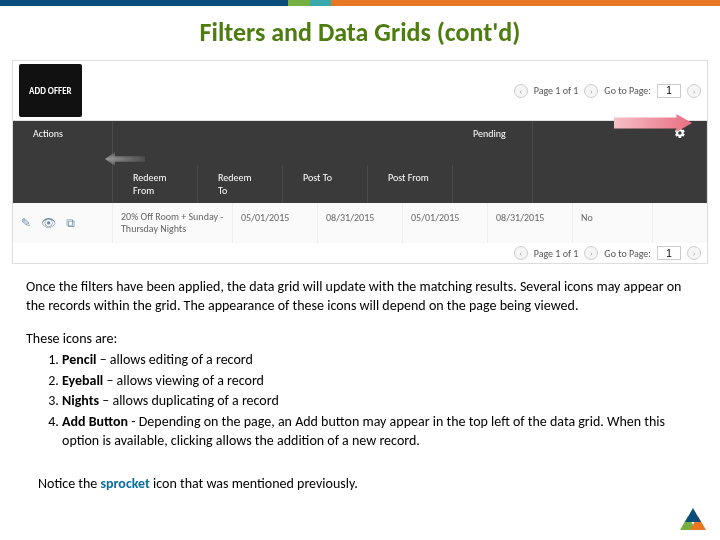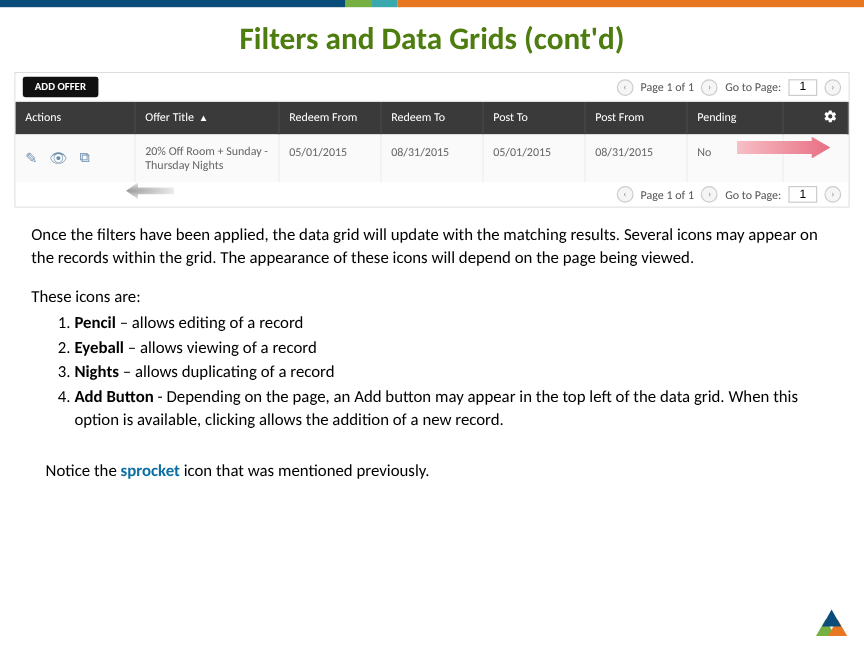--- a/index.html
+++ b/index.html
@@ -39,21 +39,21 @@
     display: flex;
     align-items: center;
     justify-content: space-between;
     padding: 3px 6px;
     background: #fff;
     border-bottom: 1px solid #e0e0e0;
   }
   .add-offer-btn {
     background: #111;
     color: #fff;
-    padding: 3px 10px;
+    padding: 21px 10px;
     font-size: 9px;
     font-weight: 700;
     border-radius: 2px;
   }
   .pager {
     display: flex;
     align-items: center;
     gap: 6px;
     font-size: 10px;
   }
@@ -73,26 +73,26 @@
     font-size: 10px;
   }
 
   .grid-header {
     display: flex;
     background: #3a3a3a;
     color: #fff;
     font-size: 10px;
   }
   .grid-header .col {
-    padding: 6px 8px;
+    padding: 6px 20px;
     border-right: 1px solid #4a4a4a;
   }
   .col-actions { width: 100px; }
   .col-title { width: 120px; position: relative; }
-  .col-rf, .col-rt, .col-pf, .col-pt { width: 85px; }
+  .col-rf, .col-rt, .col-pf, .col-pt { width: 85px; margin-top: 44px; }
   .col-pending { width: 80px; }
   .col-gear { flex: 1; text-align: right; padding-right: 10px; position: relative; }
   .sort-caret { font-size: 8px; margin-left: 4px; }
 
   .grid-row {
     display: flex;
     background: #fafafa;
     font-size: 10px;
     color: #666;
   }
@@ -185,23 +185,20 @@
       <span>Page 1 of 1</span>
       <span class="pg-btn">›</span>
       <span>Go to Page:</span>
       <input class="pg-input" value="1" style="">
       <span class="pg-btn">›</span>
     </div>
   </div>
 
   <div class="grid-header">
     <div class="col col-actions">Actions</div>
-    <div class="col col-title">
-      <span>Offer Title</span><span class="sort-caret">▲</span>
-    </div>
     <div class="col col-rf">Redeem From</div>
     <div class="col col-rt">Redeem To</div>
     <div class="col col-pt">Post To</div>
     <div class="col col-pf">Post From</div>
     <div class="col col-pending">Pending</div>
     <div class="col col-gear">
       <span class="gear-icon">
         <svg viewBox="0 0 24 24">
             <path d="M19.14,12.94a7,7,0,0,0,.05-.94,7,7,0,0,0-.05-.94l2.11-1.65a.5.5,0,0,0,.12-.64l-2-3.46a.5.5,0,0,0-.61-.22l-2.49,1a7,7,0,0,0-1.63-.94l-.38-2.65A.5.5,0,0,0,13.77,2H9.77a.5.5,0,0,0-.49.42L8.9,5.07a7,7,0,0,0-1.63.94l-2.49-1a.5.5,0,0,0-.61.22l-2,3.46a.5.5,0,0,0,.12.64L4.4,11a7,7,0,0,0-.05.94,7,7,0,0,0,.05.94L2.29,14.53a.5.5,0,0,0-.12.64l2,3.46a.5.5,0,0,0,.61.22l2.49-1a7,7,0,0,0,1.63.94l.38,2.65a.5.5,0,0,0,.49.42h4a.5.5,0,0,0,.49-.42l.38-2.65a7,7,0,0,0,1.63-.94l2.49,1a.5.5,0,0,0,.61-.22l2-3.46a.5.5,0,0,0-.12-.64ZM11.77,15.5A3.5,3.5,0,1,1,15.27,12,3.5,3.5,0,0,1,11.77,15.5Z"></path>
           </svg>

